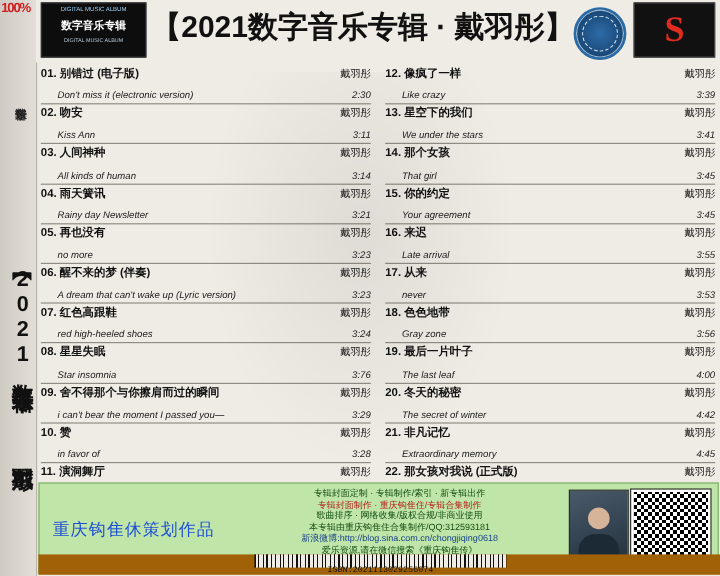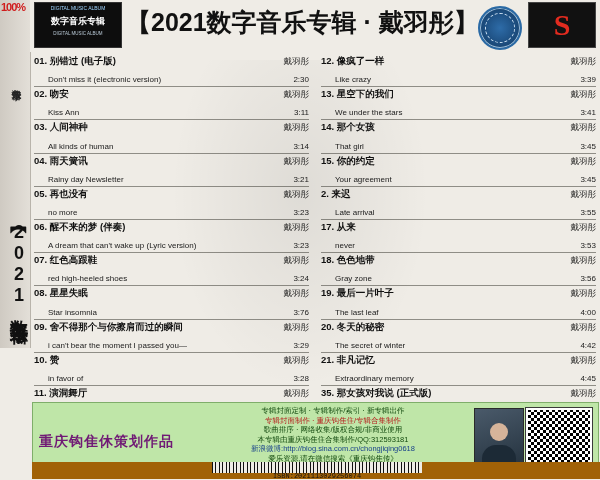--- a/index.html
+++ b/index.html
@@ -15,21 +15,21 @@
     position: relative;
     width: 600px; height: 480px;
     background: #efece6;
     overflow: hidden;
   }
 
   
   #spine {
     position: absolute;
     left: 0; top: 0;
-    width: 30px; height: 348px;
+    width: 30px; height: 480px;
     background: linear-gradient(to right, #cfcac2, #e3dfd8);
     border-right: 1px solid #b9b4ab;
     overflow: hidden;
   }
   #spine .pct {
     position: absolute;
     top: 1px; left: 1px;
     font-size: 11px; font-weight: bold;
     color: #d01c1c;
     letter-spacing: -1px;
@@ -151,45 +151,45 @@
   }
   .t-cn {
     font-size: 9.5px; color: #111; font-weight: bold; white-space: nowrap;
   }
   .t-artist {
     font-size: 8.5px; color: #111; white-space: nowrap; padding-left: 12px;
   }
   .t-bot {
     position: absolute; left: 0; bottom: 2px;
     width: 100%;
-    display: flex; justify-content: space-between; align-items: center;
+    display: flex; justify-content: space-between; align-items: center; font-style: italic;
   }
   .t-en {
     font-size: 8px; color: #1a1a1a; white-space: nowrap; padding-left: 14px;
   }
   .t-dur {
     font-size: 8px; color: #1a1a1a; white-space: nowrap;
   }
 
   
   #footer {
     position: absolute;
     left: 32px; top: 402px;
     width: 565px; height: 74px;
     background: #bfe6a8;
     border: 1px solid #7fae6a;
   }
   #f-left {
     position: absolute;
     left: 6px; top: 30px;
     width: 140px;
-    font-size: 14px; font-weight: bold;
-    color: #701a75;
+    font-size: 14px; font-weight: normal;
+    color: #1d4ed8;
     letter-spacing: 1px;
-    text-align: left;
+    text-align: right;
   }
   #f-mid {
     position: absolute;
     left: 150px; top: 3px;
     width: 300px;
     text-align: center;
   }
   #f-mid .line {
     font-size: 7.5px;
     color: #134a0f;
@@ -434,21 +434,21 @@
             <span class="t-cn">15. 你的约定</span>
             <span class="t-artist">戴羽彤</span>
           </div>
         <div class="t-bot">
             <span class="t-en">Your agreement</span>
             <span class="t-dur">3:45</span>
           </div>
       </div>
       <div class="track">
         <div class="t-top">
-            <span class="t-cn">2. 来迟</span>
+            <span class="t-cn">16. 来迟</span>
             <span class="t-artist">戴羽彤</span>
           </div>
         <div class="t-bot">
             <span class="t-en">Late arrival</span>
             <span class="t-dur">3:55</span>
           </div>
       </div>
       <div class="track">
         <div class="t-top">
             <span class="t-cn">17. 从来</span>
@@ -494,21 +494,21 @@
             <span class="t-cn">21. 非凡记忆</span>
             <span class="t-artist">戴羽彤</span>
           </div>
         <div class="t-bot">
             <span class="t-en">Extraordinary memory</span>
             <span class="t-dur">4:45</span>
           </div>
       </div>
       <div class="track">
         <div class="t-top">
-            <span class="t-cn">35. 那女孩对我说 (正式版)</span>
+            <span class="t-cn">22. 那女孩对我说 (正式版)</span>
             <span class="t-artist">戴羽彤</span>
           </div>
         <div class="t-bot">
             <span class="t-en">The girl said to me (official version)</span>
             <span class="t-dur">5:07</span>
           </div>
       </div>
     </div>
   </div>
 

